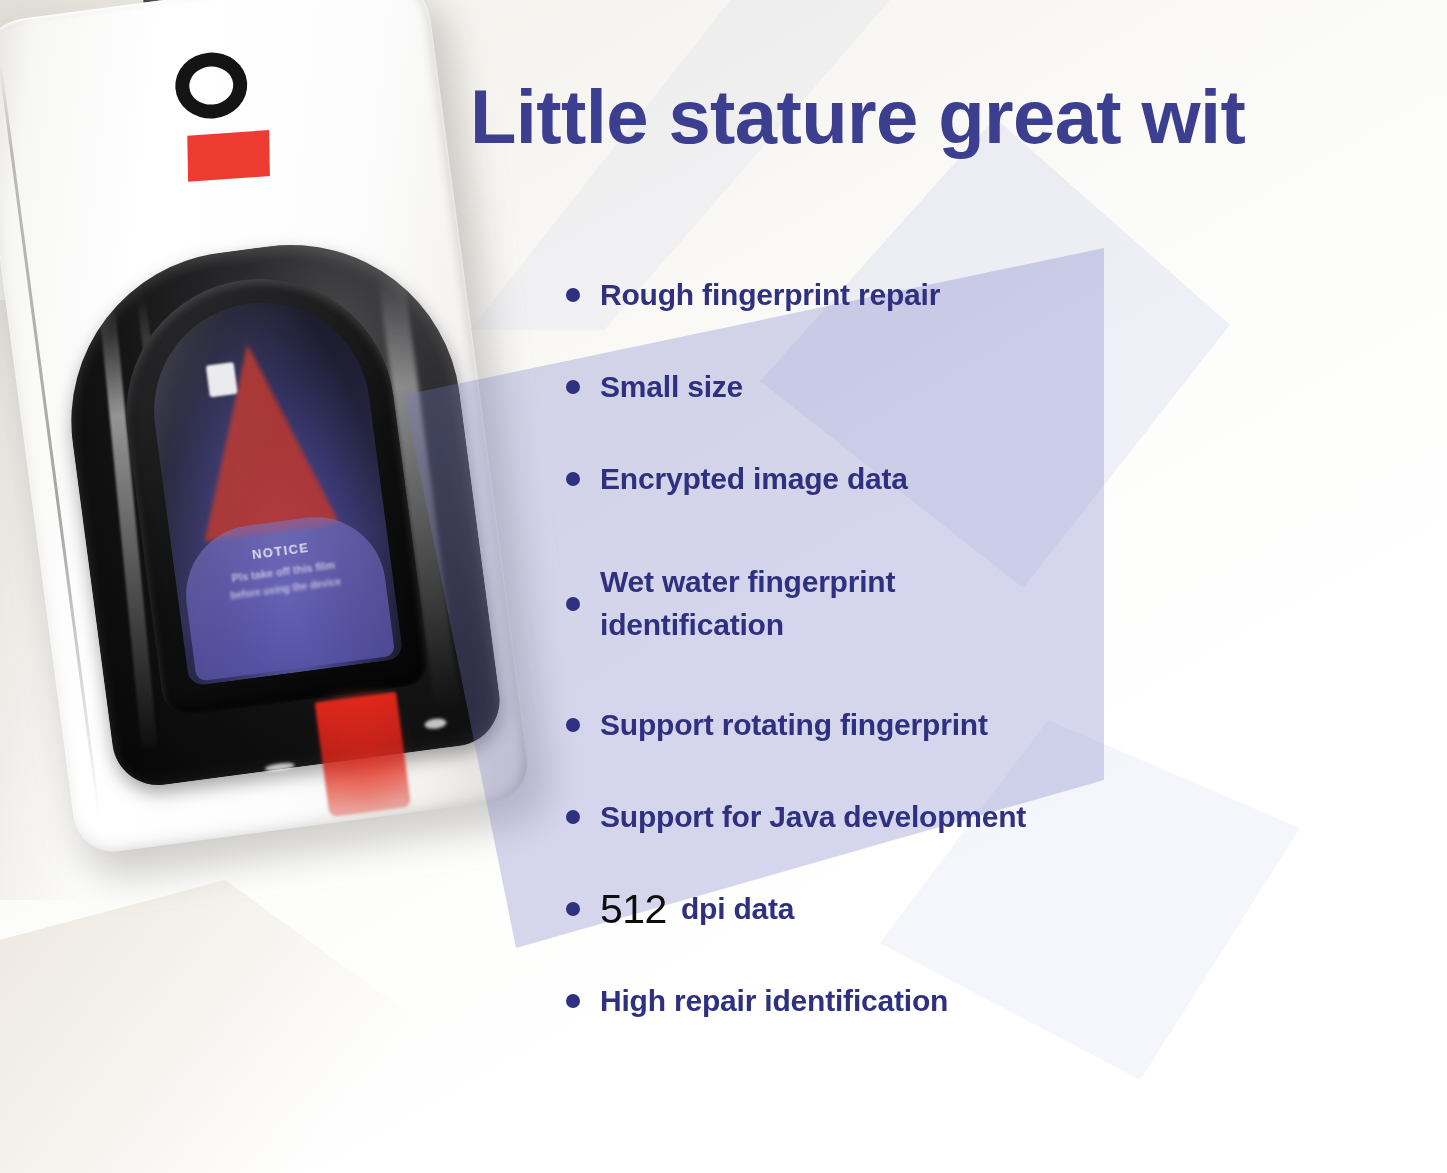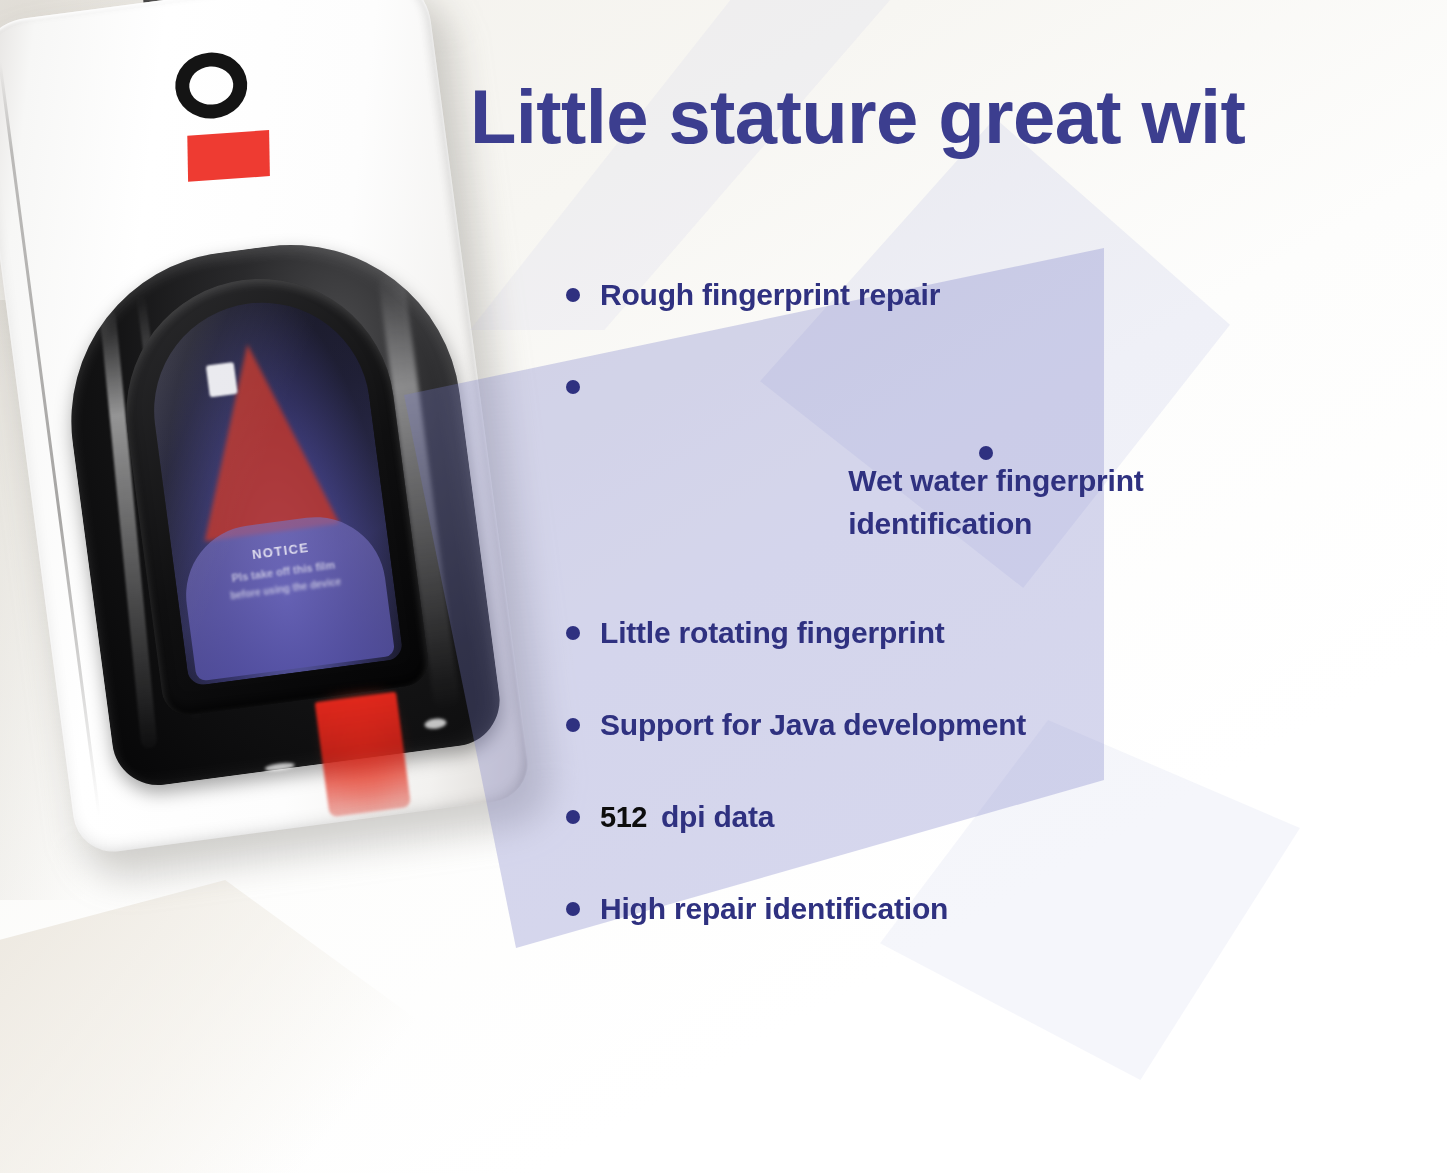--- a/index.html
+++ b/index.html
@@ -368,27 +368,27 @@
     background: #2f3180;
     margin-right: 20px;
   }
   .bullet-text {
     font-size: 30px;
     font-weight: bold;
     color: #2f3180;
     line-height: 1.42;
     letter-spacing: -0.2px;
   }
-  .bullet-row.two-line { min-height: 132px; margin-bottom: 22px; flex-direction: column; }
+  .bullet-row.two-line { min-height: 132px; margin-bottom: 22px; }
   .bullet-row.two-line .bullet-text { white-space: pre-line; }
 
   .num-prefix {
     color: #0d0d0d;
-    font-size: 29px;
-    font-weight: bold;
+    font-size: 41px;
+    font-weight: normal;
     letter-spacing: -0.5px;
     margin-right: 14px;
     vertical-align: 2px;
   }
 </style>
 </head>
 <body>
 
 <div id="slide">
 
@@ -439,34 +439,39 @@
 
   <div class="title">Little stature great wit</div>
 
   <div class="bullets">
 
     <div class="bullet-row">
       <span class="bullet-dot"></span>
       <span class="bullet-text">Rough fingerprint repair</span>
     </div>
 
-
-    <div class="bullet-row">
-      <span class="bullet-dot"></span>
+    <div class="bullet-row">
+      <span class="bullet-dot"></span>
+      <span class="bullet-text">Small size</span>
+    </div>
+
+    <div class="bullet-row">
+      <span class="bullet-dot"></span>
+      <span class="bullet-text">Encrypted image data</span>
     </div>
 
     <div class="bullet-row two-line">
       <span class="bullet-dot"></span>
       <span class="bullet-text">Wet water fingerprint
 identification</span>
     </div>
 
     <div class="bullet-row">
       <span class="bullet-dot"></span>
-      <span class="bullet-text">Little rotating fingerprint</span>
+      <span class="bullet-text">Support rotating fingerprint</span>
     </div>
 
     <div class="bullet-row">
       <span class="bullet-dot"></span>
       <span class="bullet-text">Support for Java development</span>
     </div>
 
     <div class="bullet-row">
       <span class="bullet-dot"></span>
       <span class="num-prefix">512</span>

